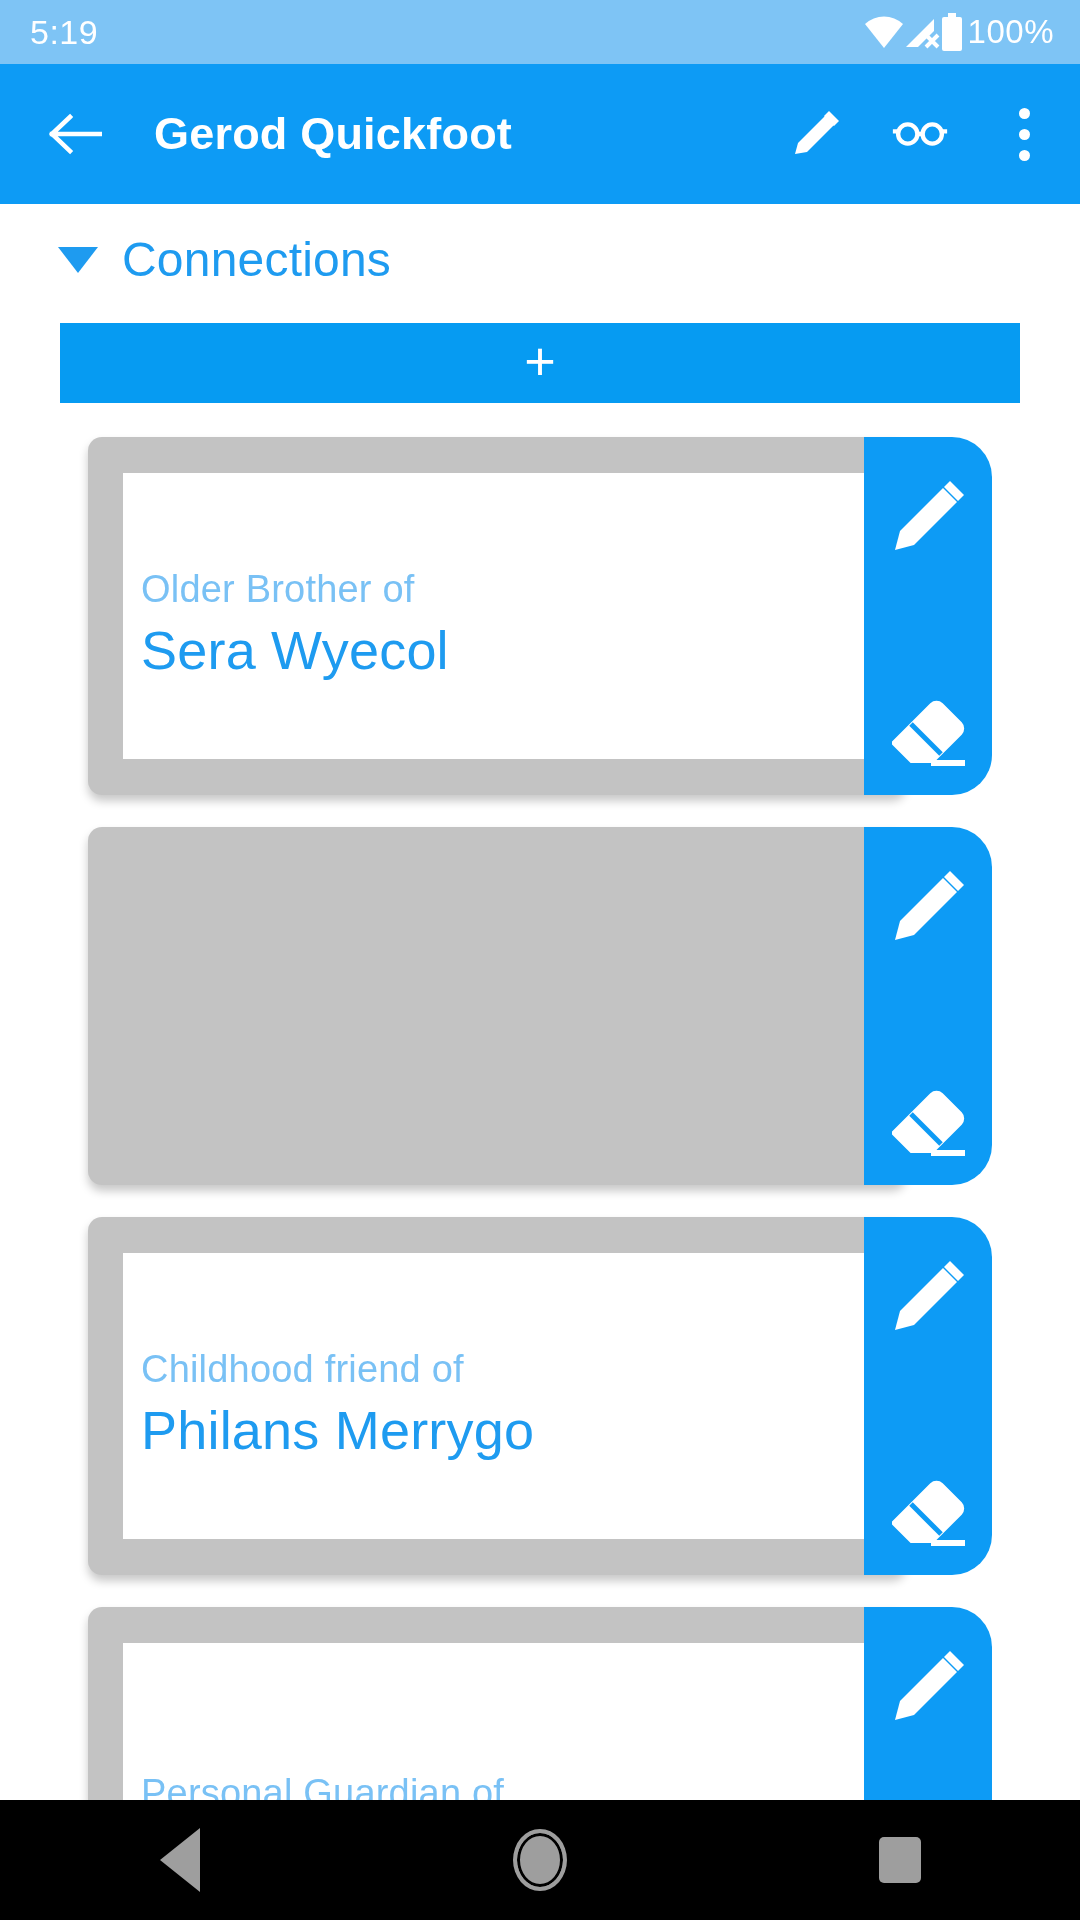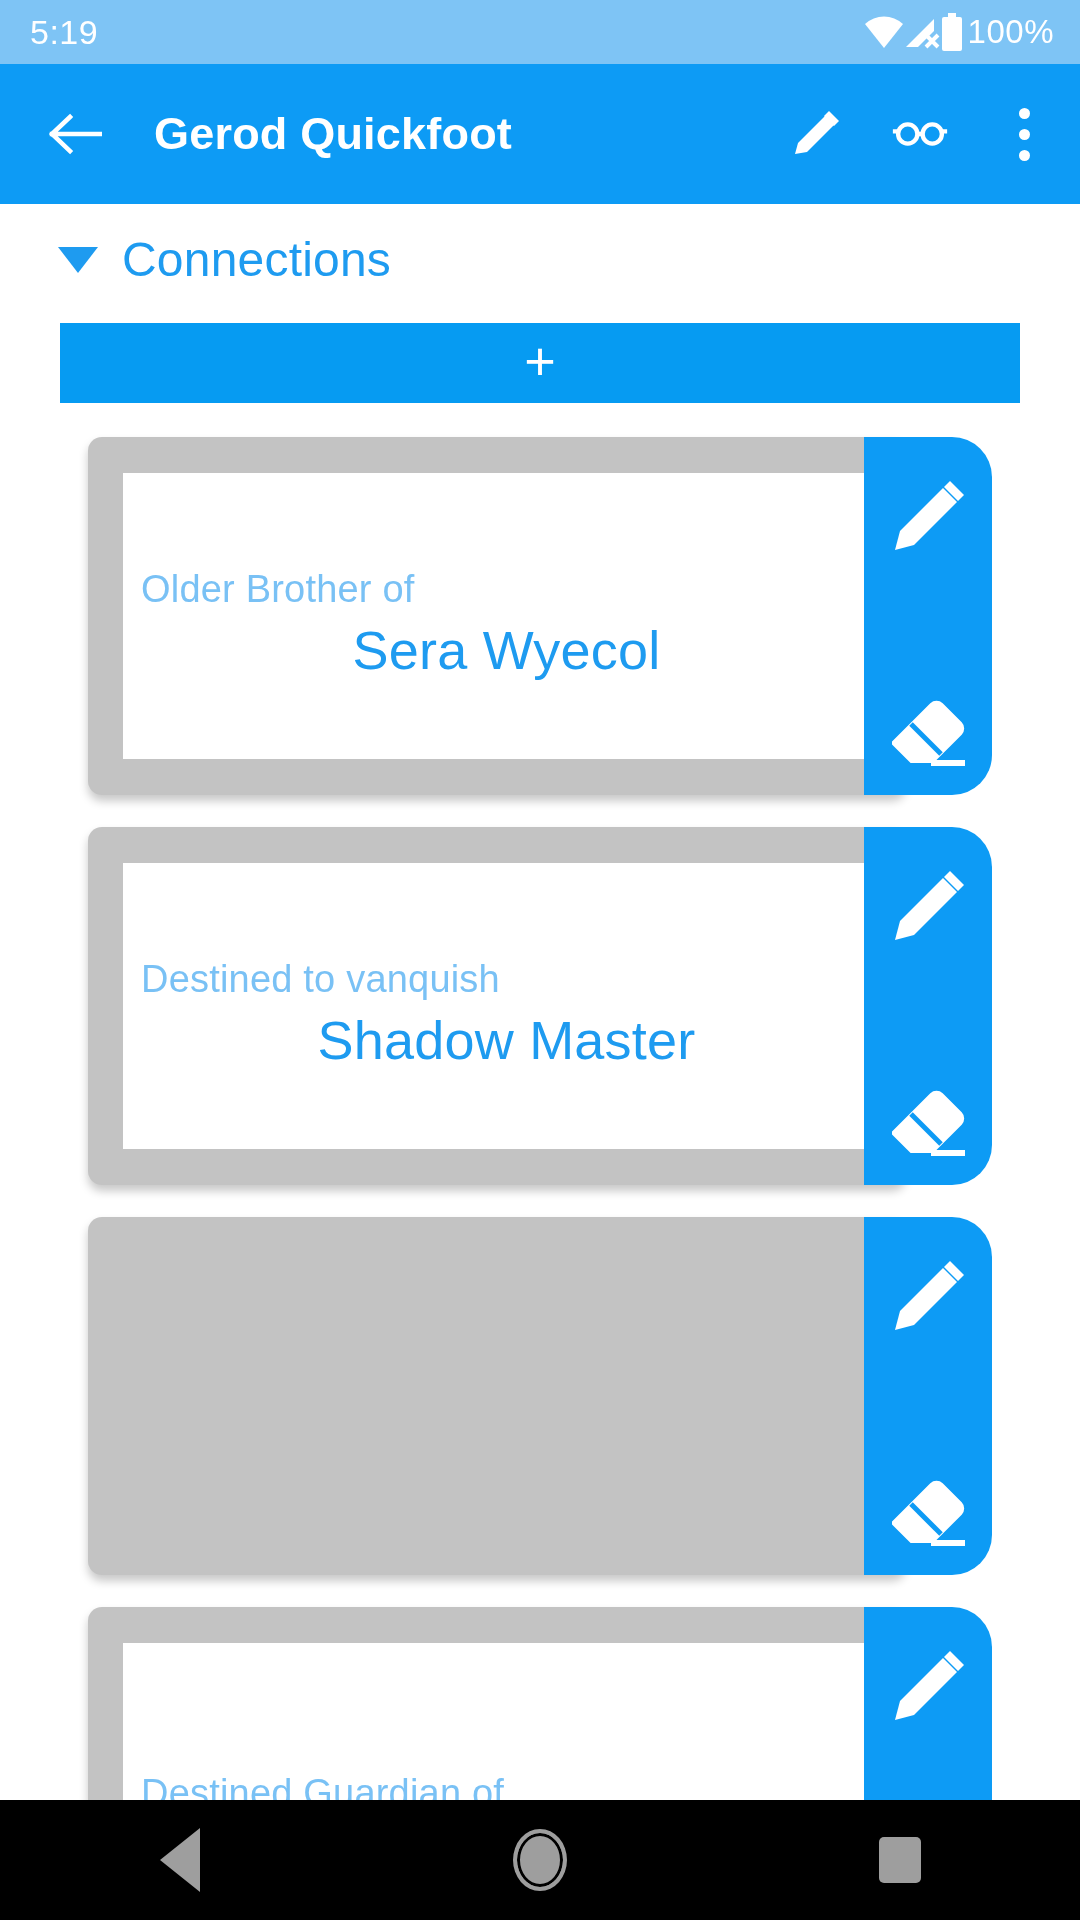--- a/index.html
+++ b/index.html
@@ -102,21 +102,21 @@
     display:flex;flex-direction:column;justify-content:center;
     padding:16px 0 0 18px;
     cursor:pointer;
   }
   .card-label{
     font-size:38px;color:#79C1F5;
     letter-spacing:.2px;line-height:1.2;
   }
   .card-name{
     font-size:54px;color:#1E9BF0;
-    text-align:center;margin-top:7px;
+    margin-top:7px;
     letter-spacing:.2px;line-height:1.15;
     padding-right:34px;
   }
   .card-actions{
     position:absolute;right:0;top:0;
     width:128px;height:358px;
     background:#0D9BF5;
     border-top-right-radius:40px;
     border-bottom-right-radius:40px;
     display:flex;flex-direction:column;
@@ -244,64 +244,64 @@
               <path d="M8 58 L46 20 A8 8 0 0 1 57 20 L76 39 A8 8 0 0 1 76 50 L48 78 L26 78 L8 60 Z" fill="#ffffff" stroke="#ffffff" stroke-width="2"></path>
               <path d="M26 40 L56 70" stroke="#0D9BF5" stroke-width="5" fill="none"></path>
               <rect x="46" y="76" width="34" height="6" fill="#ffffff"></rect>
             </svg>
           </div>
         </div>
       </div>
 
       <div class="card">
         <div class="card-frame"></div>
-        <div class="card-inner">
-          <div class="card-label">Destined to vanquish</div>
-          <div class="card-name">Shadow Master</div>
-        </div>
         <div class="card-actions">
           <div class="act-btn">
             <svg width="86" height="86" viewBox="0 0 86 86">
               <path d="M10 76 L15 57 L58 14 L72 28 L29 71 Z" fill="#ffffff"></path>
               <path d="M65 7 L79 21 L73 27 L59 13 Z" fill="#ffffff"></path>
             </svg>
           </div>
           <div class="act-btn">
             <svg width="86" height="86" viewBox="0 0 86 86">
               <path d="M8 58 L46 20 A8 8 0 0 1 57 20 L76 39 A8 8 0 0 1 76 50 L48 78 L26 78 L8 60 Z" fill="#ffffff" stroke="#ffffff" stroke-width="2"></path>
               <path d="M26 40 L56 70" stroke="#0D9BF5" stroke-width="5" fill="none"></path>
               <rect x="46" y="76" width="34" height="6" fill="#ffffff"></rect>
             </svg>
           </div>
         </div>
       </div>
 
       <div class="card">
         <div class="card-frame"></div>
+        <div class="card-inner">
+          <div class="card-label">Childhood friend of</div>
+          <div class="card-name">Philans Merrygo</div>
+        </div>
         <div class="card-actions">
           <div class="act-btn">
             <svg width="86" height="86" viewBox="0 0 86 86">
               <path d="M10 76 L15 57 L58 14 L72 28 L29 71 Z" fill="#ffffff"></path>
               <path d="M65 7 L79 21 L73 27 L59 13 Z" fill="#ffffff"></path>
             </svg>
           </div>
           <div class="act-btn">
             <svg width="86" height="86" viewBox="0 0 86 86">
               <path d="M8 58 L46 20 A8 8 0 0 1 57 20 L76 39 A8 8 0 0 1 76 50 L48 78 L26 78 L8 60 Z" fill="#ffffff" stroke="#ffffff" stroke-width="2"></path>
               <path d="M26 40 L56 70" stroke="#0D9BF5" stroke-width="5" fill="none"></path>
               <rect x="46" y="76" width="34" height="6" fill="#ffffff"></rect>
             </svg>
           </div>
         </div>
       </div>
 
       <div class="card partial">
         <div class="card-frame"></div>
         <div class="card-inner">
-          <div class="card-label">Destined Guardian of</div>
+          <div class="card-label">Personal Guardian of</div>
           <div class="card-name"></div>
         </div>
         <div class="card-actions">
           <div class="act-btn">
             <svg width="86" height="86" viewBox="0 0 86 86">
               <path d="M10 76 L15 57 L58 14 L72 28 L29 71 Z" fill="#ffffff"></path>
               <path d="M65 7 L79 21 L73 27 L59 13 Z" fill="#ffffff"></path>
             </svg>
           </div>
           <div class="act-btn">

